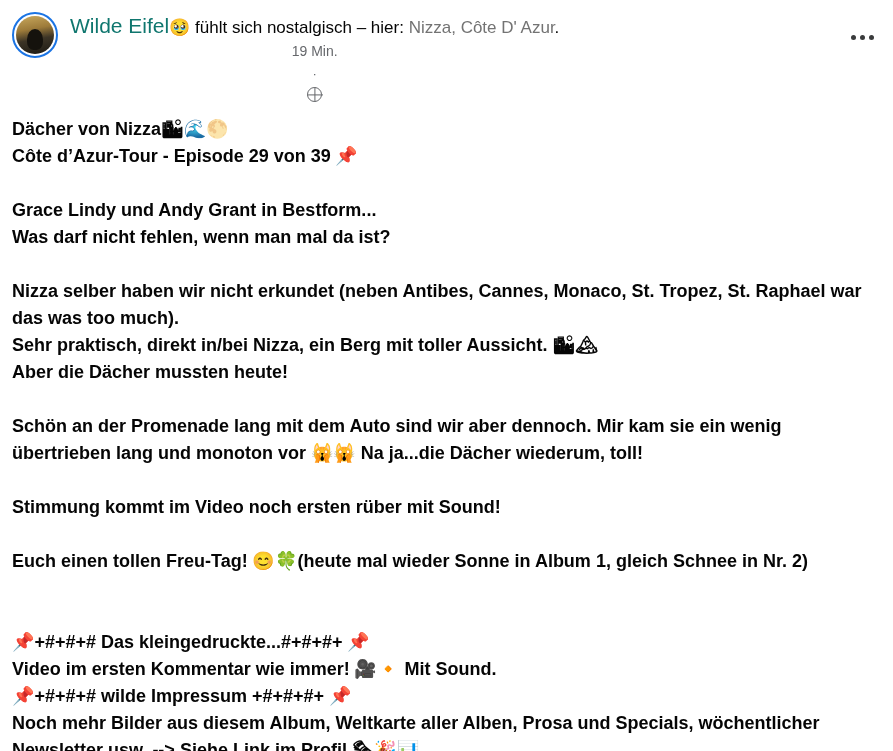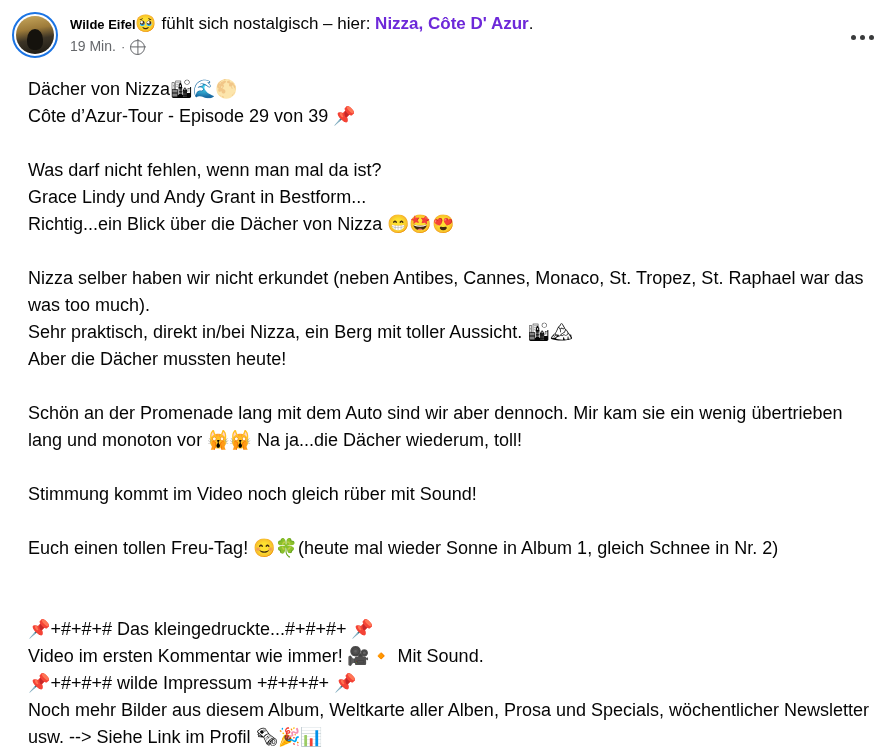--- a/index.html
+++ b/index.html
@@ -56,35 +56,36 @@
   .header-text {
     margin-left: 12px;
     padding-top: 3px;
     line-height: 1.25;
   }
   .line1 {
     font-size: 17px;
     color: #050505;
   }
   .author {
-    font-weight: bold;
-    font-size: 13px;
-    color: #000000;
+    font-weight: normal;
+    font-size: 21px;
+    color: #0f766e;
   }
   .place {
-    font-weight: bold;
-    color: #6d28d9;
+    font-weight: normal;
+    color: #737373;
   }
   .meta {
     margin-top: 4px;
     font-size: 14px;
     color: #65676b;
     display: flex;
     align-items: center;
     gap: 5px;
+    flex-direction: column;
   }
   .dot-sep {
     font-size: 13px;
     color: #65676b;
   }
   .globe-icon {
     display: inline-block;
     width: 13px;
     height: 13px;
     border-radius: 50%;
@@ -131,21 +132,22 @@
     background: #3a3b3c;
     display: block;
   }
   .post-body {
     margin-top: 14px;
     font-size: 18px;
     line-height: 27px;
     color: #050505;
   }
   .para {
-    margin: 0 0 0 16px;
+    margin: 0 0 0 0;
+    font-weight: bold;
   }
   .para + .para {
     margin-top: 0;
   }
   .spacer {
     height: 27px;
   }
   .emo {
     font-family: "DejaVu Sans", sans-serif;
     font-size: 17px;
@@ -175,31 +177,30 @@
       <span></span>
       <span></span>
       <span></span>
     </div>
   </div>
 
   <div class="post-body">
     <div class="para">Dächer von Nizza🏙🌊🌕</div>
     <div class="para">Côte d’Azur-Tour - Episode 29 von 39 📌</div>
     <div class="spacer"></div>
+    <div class="para">Grace Lindy und Andy Grant in Bestform...</div>
     <div class="para">Was darf nicht fehlen, wenn man mal da ist?</div>
-    <div class="para">Grace Lindy und Andy Grant in Bestform...</div>
-    <div class="para">Richtig...ein Blick über die Dächer von Nizza 😁🤩😍</div>
     <div class="spacer"></div>
     <div class="para">Nizza selber haben wir nicht erkundet (neben Antibes, Cannes, Monaco, St. Tropez, St. Raphael war das was too much).</div>
     <div class="para">Sehr praktisch, direkt in/bei Nizza, ein Berg mit toller Aussicht. 🏙🏔</div>
     <div class="para">Aber die Dächer mussten heute!</div>
     <div class="spacer"></div>
     <div class="para">Schön an der Promenade lang mit dem Auto sind wir aber dennoch. Mir kam sie ein wenig übertrieben lang und monoton vor 🙀🙀 Na ja...die Dächer wiederum, toll!</div>
     <div class="spacer"></div>
-    <div class="para">Stimmung kommt im Video noch gleich rüber mit Sound!</div>
+    <div class="para">Stimmung kommt im Video noch ersten rüber mit Sound!</div>
     <div class="spacer"></div>
     <div class="para">Euch einen tollen Freu-Tag! 😊🍀(heute mal wieder Sonne in Album 1, gleich Schnee in Nr. 2)</div>
     <div class="spacer"></div>
     <div class="spacer"></div>
     <div class="para">📌+#+#+# Das kleingedruckte...#+#+#+ 📌</div>
     <div class="para">Video im ersten Kommentar wie immer! 🎥🔸 Mit Sound.</div>
     <div class="para">📌+#+#+# wilde Impressum +#+#+#+ 📌</div>
     <div class="para">Noch mehr Bilder aus diesem Album, Weltkarte aller Alben, Prosa und Specials, wöchentlicher Newsletter usw.  --&gt; Siehe Link im Profil 🗞🎉📊</div>
 
   </div>

